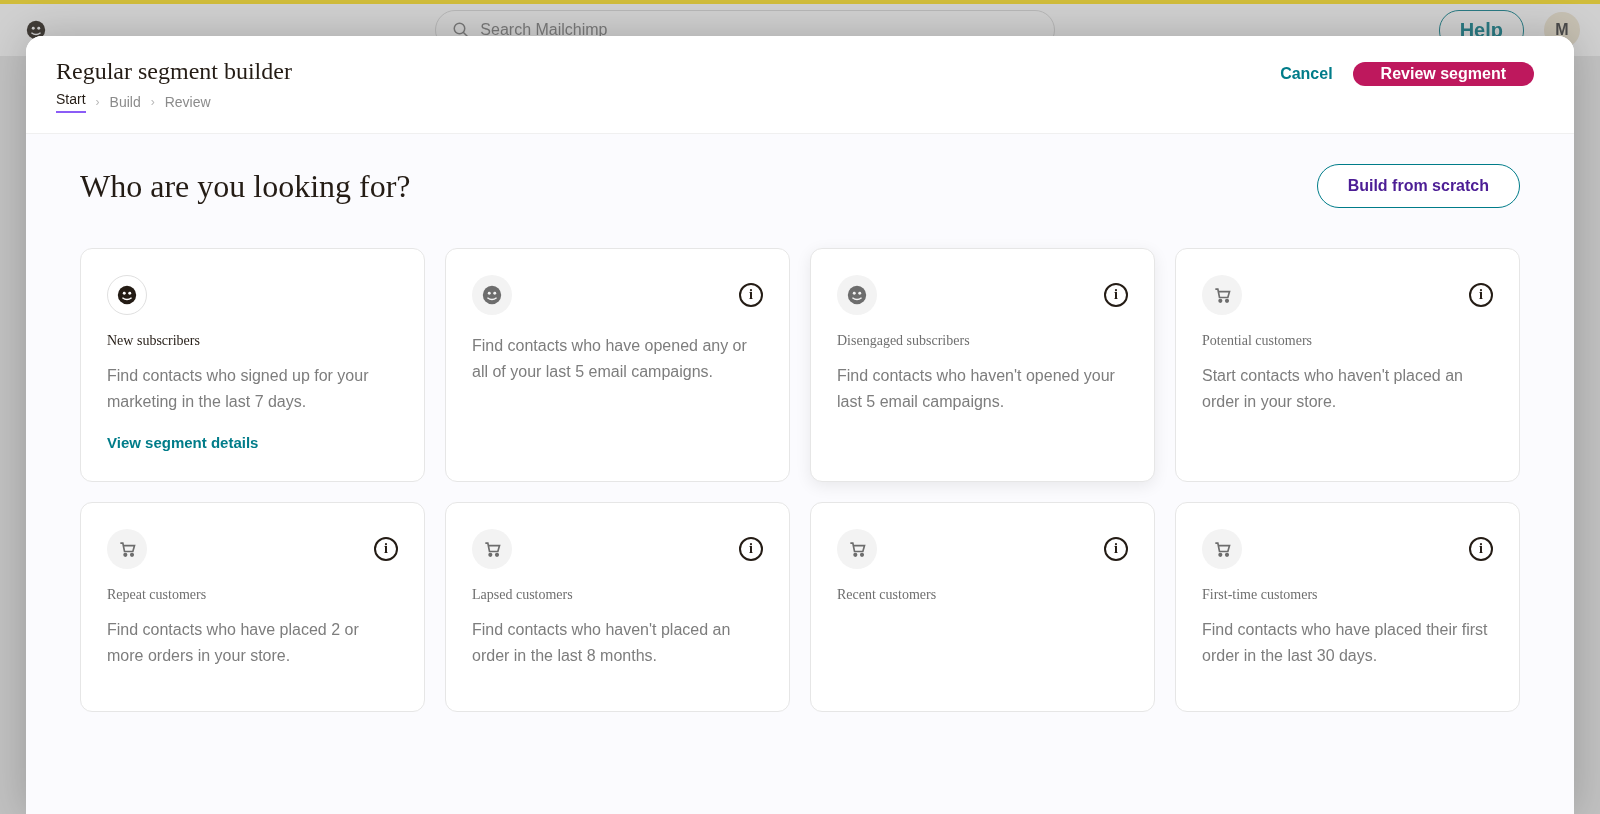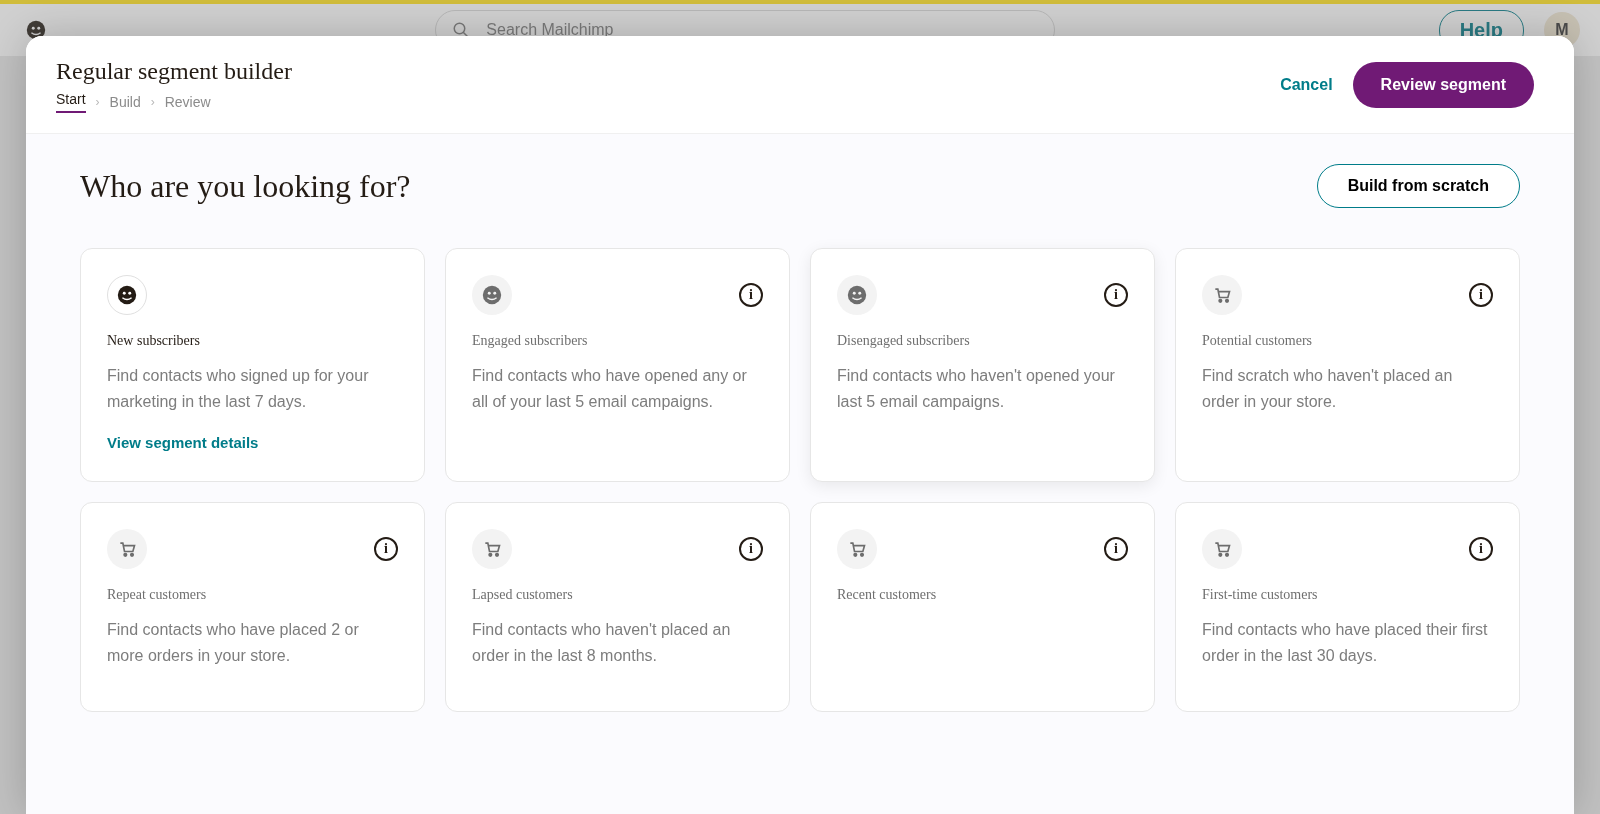--- a/index.html
+++ b/index.html
@@ -35,21 +35,21 @@
     .bg-search {
       margin-left: auto;
       margin-right: auto;
       width: 620px;
       height: 40px;
       border: 1px solid #d9d9d9;
       border-radius: 20px;
       display: flex;
       align-items: center;
       padding: 0 16px;
-      gap: 16px;
+      gap: 10px;
       color: #7a7a7a;
       background: #fff;
     }
     .bg-help {
       border: 1px solid #007c89;
       color: #007c89;
       border-radius: 20px;
       padding: 8px 20px;
       font-weight: 600;
       font-size: 20px;
@@ -96,38 +96,38 @@
       font-weight: 500;
     }
     .breadcrumb {
       display:flex; align-items:center; gap:10px;
       font-size: 14px;
       color: #8b8b8b;
     }
     .breadcrumb .step { }
     .breadcrumb .step.active {
       color: #241c15;
-      border-bottom: 2px solid #701a75;
+      border-bottom: 2px solid #8b5cf6;
       padding-bottom: 4px;
       font-weight: 500;
     }
     .breadcrumb .chev { color: #b9b9b9; font-size: 12px; }
     .modal-actions { display:flex; align-items:center; gap:20px; margin-top:4px;}
     .link-cancel {
       color: #007c89;
       font-weight: 600;
       font-size: 16px;
       cursor: pointer;
     }
     .btn-review {
-      background: #701a75;
+      background: #be185d;
       color: #fff;
       font-weight: 600;
       font-size: 16px;
-      padding: 14px 28px;
+      padding: 3px 28px;
       border-radius: 24px;
       border: none;
     }
 
     .modal-body {
       flex: 1;
       overflow: auto;
       background: #fbfbfe;
       padding: 30px 54px 20px 54px;
     }
@@ -136,21 +136,21 @@
       margin-bottom: 40px;
     }
     .body-heading {
       font-family: Georgia, "Times New Roman", serif;
       font-size: 32px;
       color: #241c15;
       font-weight: 500;
     }
     .btn-scratch {
       border: 1px solid #007c89;
-      color: #000000;
+      color: #4c1d95;
       background: #fff;
       border-radius: 24px;
       padding: 12px 30px;
       font-weight: 600;
       font-size: 16px;
       cursor: pointer;
     }
 
     .card-grid {
       display: grid;
@@ -291,21 +291,20 @@
           <div class="card-icon-circle">
             <svg viewBox="0 0 24 24" class="freddie-svg">
                 <circle cx="12" cy="12" r="10" fill="#6d6d6d"></circle>
                 <circle cx="9" cy="10" r="1.6" fill="#f3f3f3"></circle>
                 <circle cx="15" cy="10" r="1.6" fill="#f3f3f3"></circle>
                 <path d="M7 15q5 4 10 0" stroke="#f3f3f3" stroke-width="1.5" fill="none"></path>
               </svg>
           </div>
           <div class="info-icon">i</div>
         </div>
-        <div class="card-title muted">Engaged subscribers</div>
         <div class="card-desc">Find contacts who have opened any or all of your last 5 email campaigns.</div>
       </div>
 
       <div class="card highlight">
         <div class="card-icon-row">
           <div class="card-icon-circle">
             <svg viewBox="0 0 24 24" class="freddie-svg">
                 <circle cx="12" cy="12" r="10" fill="#6d6d6d"></circle>
                 <circle cx="9" cy="10" r="1.6" fill="#f3f3f3"></circle>
                 <circle cx="15" cy="10" r="1.6" fill="#f3f3f3"></circle>
@@ -323,21 +322,21 @@
           <div class="card-icon-circle">
             <svg viewBox="0 0 24 24" class="cart-svg" fill="none" stroke="#6d6d6d" stroke-width="2">
                 <path d="M4 5h3l2 10h10l2-7H8"></path>
                 <circle cx="10" cy="19" r="1.5" fill="#6d6d6d"></circle>
                 <circle cx="18" cy="19" r="1.5" fill="#6d6d6d"></circle>
               </svg>
           </div>
           <div class="info-icon">i</div>
         </div>
         <div class="card-title muted">Potential customers</div>
-        <div class="card-desc">Find scratch who haven't placed an order in your store.</div>
+        <div class="card-desc">Start contacts who haven't placed an order in your store.</div>
       </div>
 
       <div class="card">
         <div class="card-icon-row">
           <div class="card-icon-circle">
             <svg viewBox="0 0 24 24" class="cart-svg" fill="none" stroke="#6d6d6d" stroke-width="2">
                 <path d="M4 5h3l2 10h10l2-7H8"></path>
                 <circle cx="10" cy="19" r="1.5" fill="#6d6d6d"></circle>
                 <circle cx="18" cy="19" r="1.5" fill="#6d6d6d"></circle>
               </svg>

